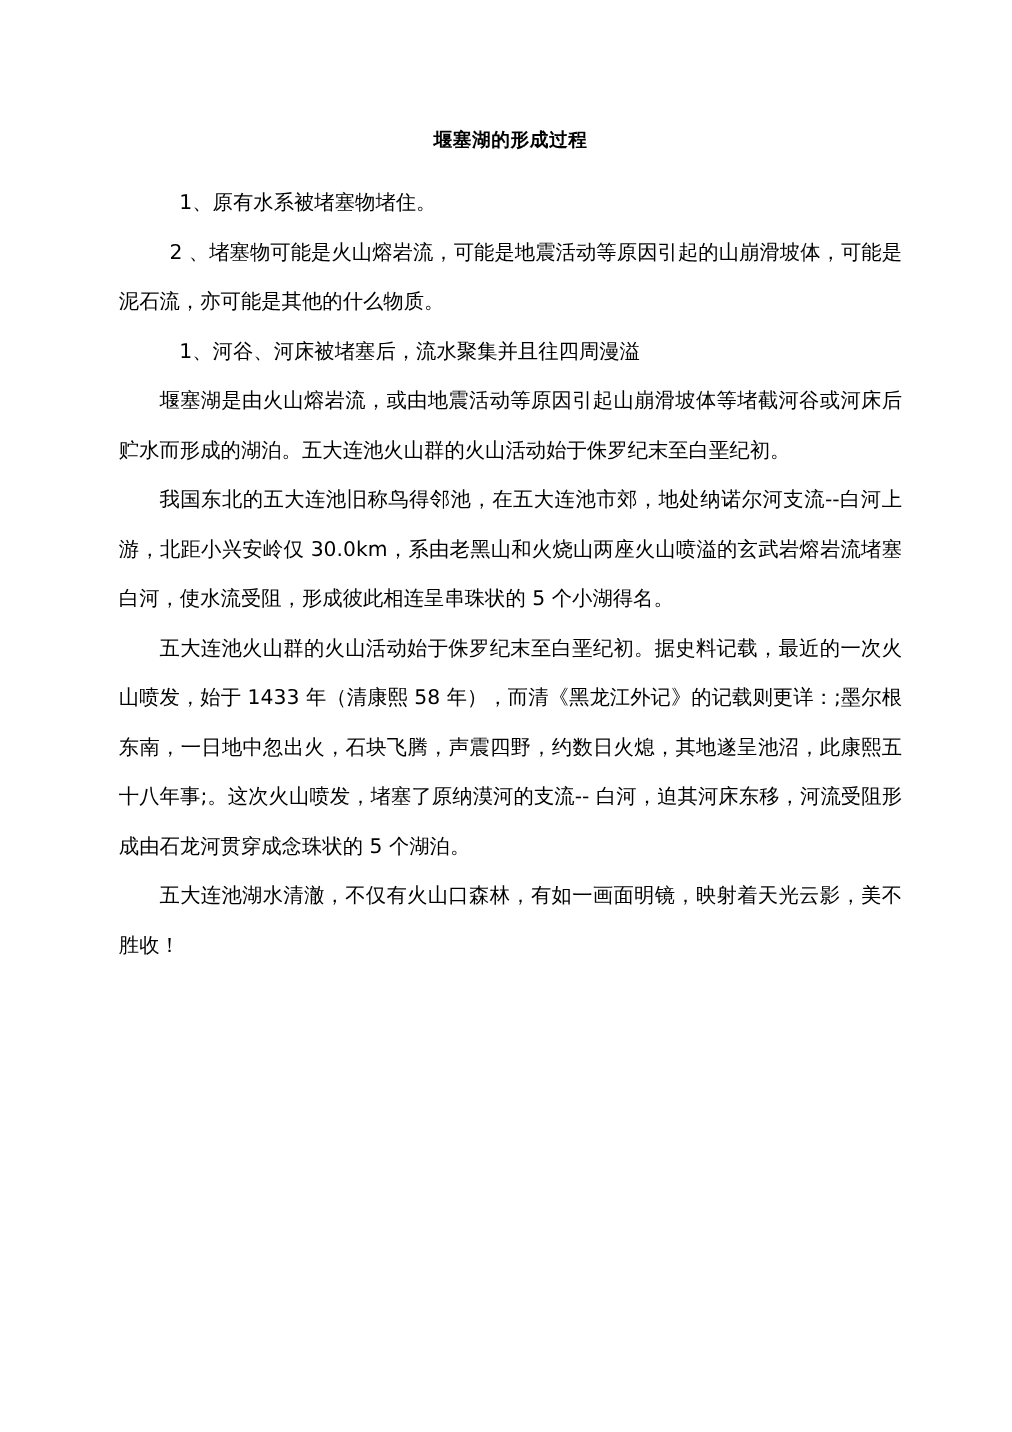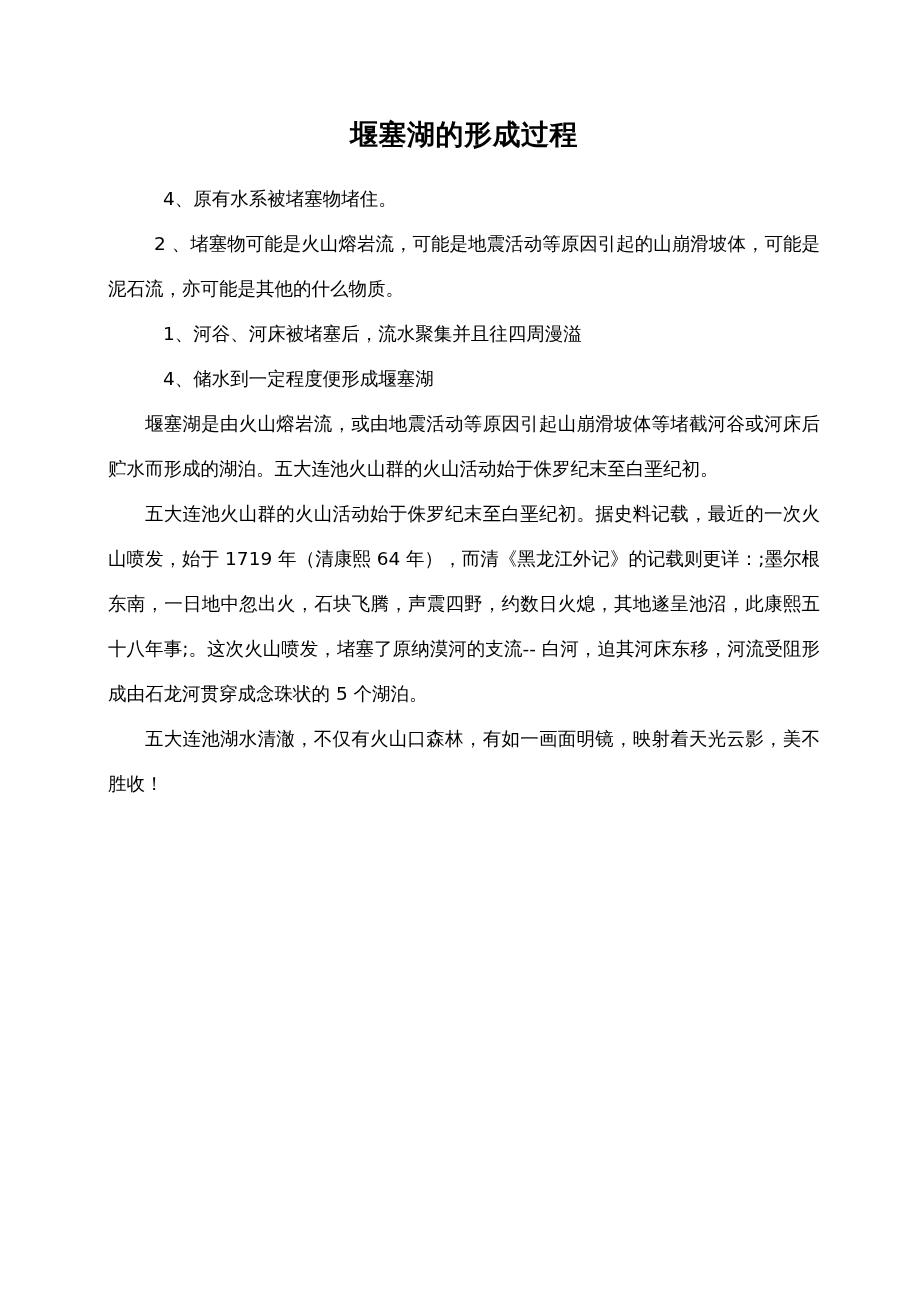--- a/index.html
+++ b/index.html
@@ -20,21 +20,21 @@
     overflow: hidden;
   }
   .content {
     position: absolute;
     left: 108px;
     top: 0;
     width: 712px;
   }
   .doc-title {
     text-align: center;
-    font-size: 28px;
+    font-size: 17px;
     font-weight: 700;
     letter-spacing: 0.5px;
     margin-top: 118px;
     margin-bottom: 12px;
     line-height: 1.2;
   }
   .para {
     font-size: 18.5px;
     line-height: 45px;
     text-align: justify;
@@ -55,21 +55,21 @@
     text-indent: 46px;
   }
 </style>
 </head>
 <body>
 
 <div class="page">
   <div class="content">
     <div class="doc-title">堰塞湖的形成过程</div>
 
-    <p class="para first indent-list">4、原有水系被堵塞物堵住。</p>
+    <p class="para first indent-list">1、原有水系被堵塞物堵住。</p>
     <p class="para indent-list-wide">2 、堵塞物可能是火山熔岩流，可能是地震活动等原因引起的山崩滑坡体，可能是泥石流，亦可能是其他的什么物质。</p>
     <p class="para indent-list">1、河谷、河床被堵塞后，流水聚集并且往四周漫溢</p>
-    <p class="para indent-list">4、储水到一定程度便形成堰塞湖</p>
     <p class="para indent2">堰塞湖是由火山熔岩流，或由地震活动等原因引起山崩滑坡体等堵截河谷或河床后贮水而形成的湖泊。五大连池火山群的火山活动始于侏罗纪末至白垩纪初。</p>
-    <p class="para indent2">五大连池火山群的火山活动始于侏罗纪末至白垩纪初。据史料记载，最近的一次火山喷发，始于 1719 年（清康熙 64 年），而清《黑龙江外记》的记载则更详：;墨尔根东南，一日地中忽出火，石块飞腾，声震四野，约数日火熄，其地遂呈池沼，此康熙五十八年事;。这次火山喷发，堵塞了原纳漠河的支流-- 白河，迫其河床东移，河流受阻形成由石龙河贯穿成念珠状的 5 个湖泊。</p>
+    <p class="para indent2">我国东北的五大连池旧称鸟得邻池，在五大连池市郊，地处纳诺尔河支流--白河上游，北距小兴安岭仅 30.0km，系由老黑山和火烧山两座火山喷溢的玄武岩熔岩流堵塞白河，使水流受阻，形成彼此相连呈串珠状的 5 个小湖得名。</p>
+    <p class="para indent2">五大连池火山群的火山活动始于侏罗纪末至白垩纪初。据史料记载，最近的一次火山喷发，始于 1433 年（清康熙 58 年），而清《黑龙江外记》的记载则更详：;墨尔根东南，一日地中忽出火，石块飞腾，声震四野，约数日火熄，其地遂呈池沼，此康熙五十八年事;。这次火山喷发，堵塞了原纳漠河的支流-- 白河，迫其河床东移，河流受阻形成由石龙河贯穿成念珠状的 5 个湖泊。</p>
     <p class="para indent2">五大连池湖水清澈，不仅有火山口森林，有如一画面明镜，映射着天光云影，美不胜收！</p>
   </div>
 </div>
 
 </body></html>

